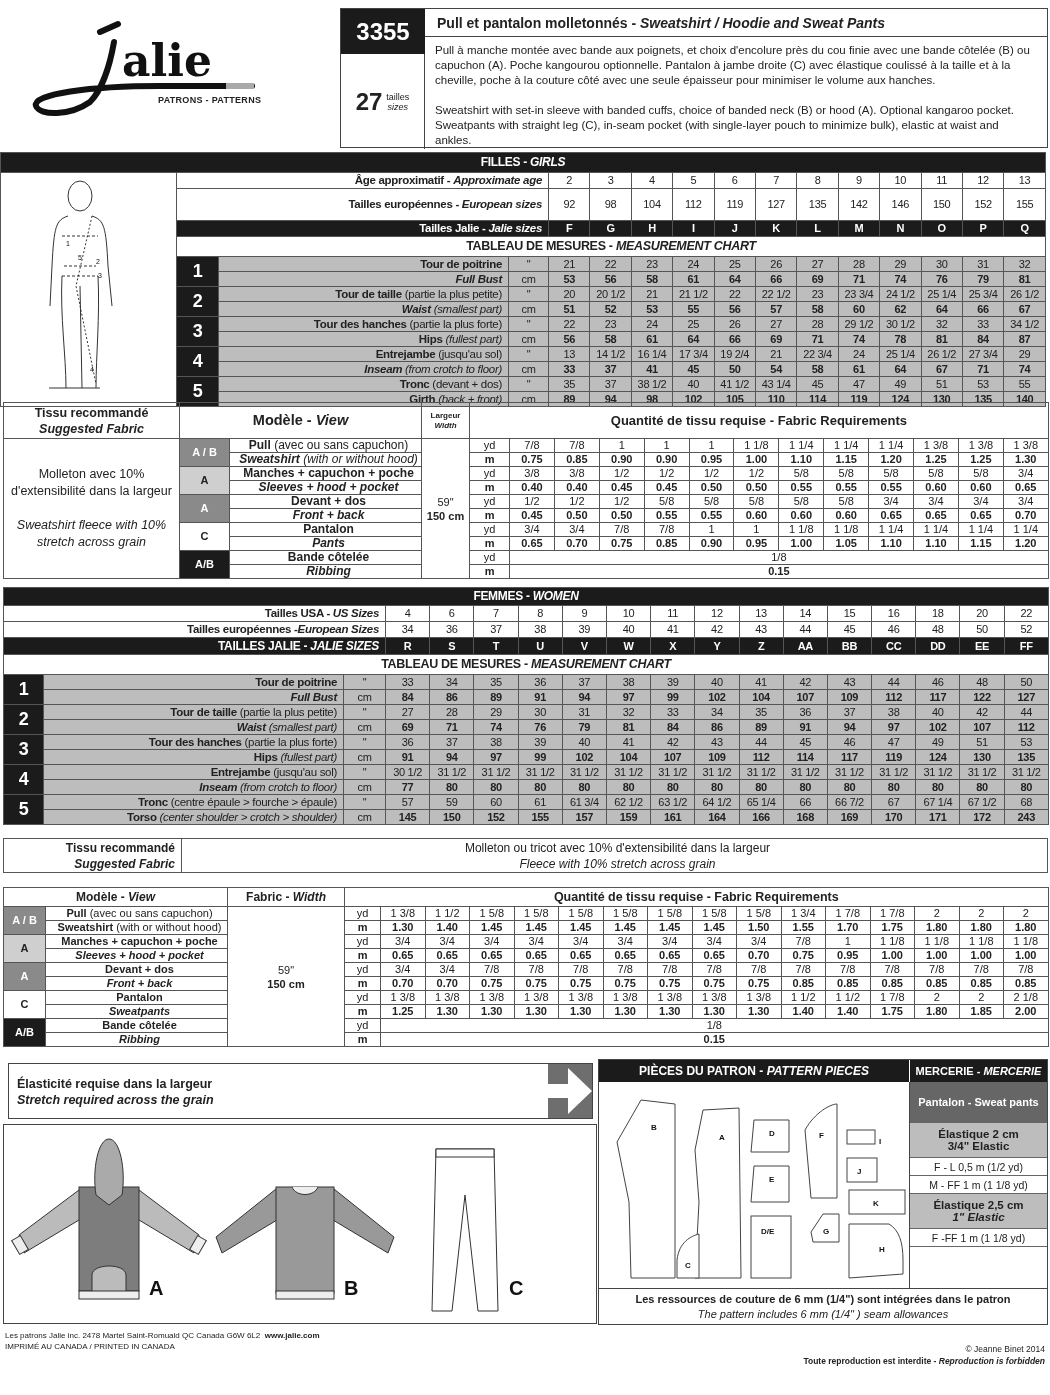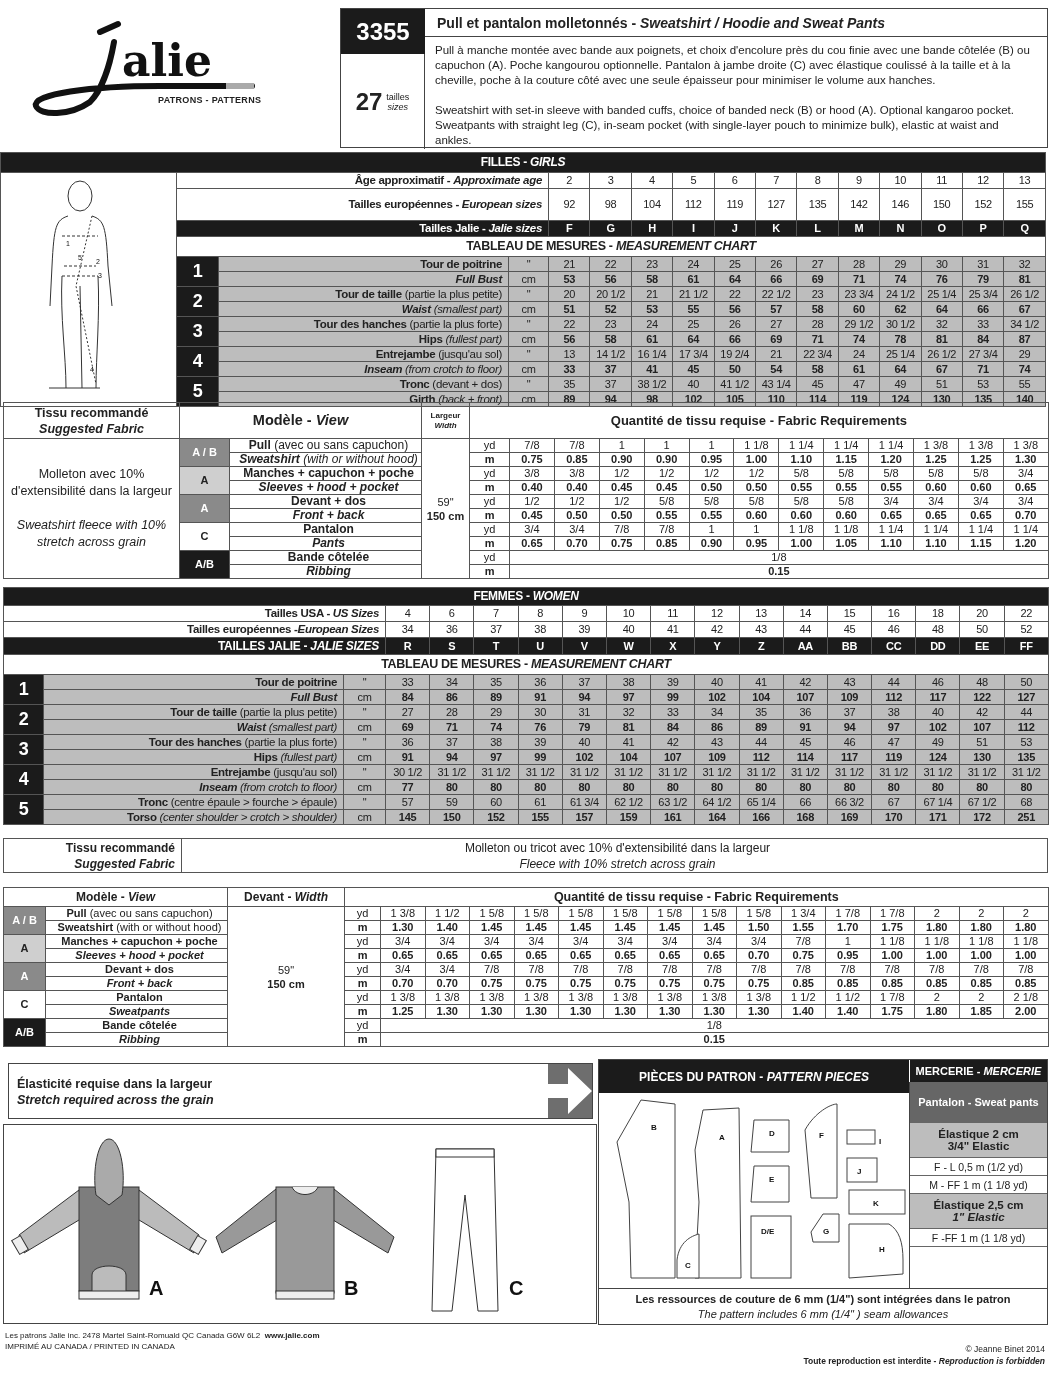--- a/index.html
+++ b/index.html
@@ -42,21 +42,21 @@
   #fab-girls { left: 3px; top: 402px; width: 1045px; }
   #fab-women { left: 3px; top: 887px; width: 1045px; }
   #sugg-women { left: 3px; top: 838px; width: 1045px; }
 
   #stretch { left: 8px; top: 1063px; width: 585px; height: 56px; border: 1px solid #444; }
   #stretch-text { left: 8px; top: 12px; font-size: 12.5px; font-weight: bold; line-height: 16px; }
   #stretch-arrow { right: 0; top: 0; width: 44px; height: 54px; background: #6e6e6e; }
 
   #views { left: 3px; top: 1124px; width: 594px; height: 200px; border: 1px solid #444; }
   #pieces { left: 598px; top: 1059px; width: 450px; height: 266px; border: 1px solid #444; }
-  #pieces-hdr { left: 0; top: 0; width: 310px; height: 33px; background:#1b1b1b; color:#fff; font-weight:bold; font-size:12px; display:flex; align-items:center; justify-content:center; }
+  #pieces-hdr { left: 0; top: 0; width: 310px; height: 22px; background:#1b1b1b; color:#fff; font-weight:bold; font-size:12px; display:flex; align-items:center; justify-content:center; }
   #notions-hdr { left: 311px; top: 0; right: 0; height: 22px; background:#1b1b1b; color:#fff; font-weight:bold; font-size:11px; display:flex; align-items:center; justify-content:center; }
   #notions { left: 311px; top: 22px; right: 0; height: 185px; font-size: 10.5px; text-align:center; }
   .n-row { border-bottom: 1px solid #666; display:flex; flex-direction:column; align-items:center; justify-content:center; }
   #seam-note { left: 0; top: 228px; right: 0; height: 38px; border-top:1px solid #444; text-align:center; font-size: 11px; line-height: 15px; padding-top: 3px; }
 
   #footer-left { left: 5px; top: 1330px; font-size: 8px; line-height: 11px; }
   #footer-right { right: 5px; top: 1343px; font-size: 8.5px; line-height: 12px; text-align: right; }
 </style>
 </head>
 <body>
@@ -729,21 +729,21 @@
         <td class="grey">57</td>
         <td class="grey">59</td>
         <td class="grey">60</td>
         <td class="grey">61</td>
         <td class="grey">61 3/4</td>
         <td class="grey">62 1/2</td>
         <td class="grey">63 1/2</td>
         <td class="grey">64 1/2</td>
         <td class="grey">65 1/4</td>
         <td class="grey">66</td>
-        <td class="grey">66 3/2</td>
+        <td class="grey">66 7/2</td>
         <td class="grey">67</td>
         <td class="grey">67 1/4</td>
         <td class="grey">67 1/2</td>
         <td class="grey">68</td>
       </tr>
       <tr>
         <td class="rt grey" style="height:15px;font-size:11.5px;"><b class="">Torso</b><span class="it"> (center shoulder &gt; crotch &gt;  shoulder)</span></td>
         <td class="grey">cm</td>
         <td class="grey" style="font-weight:bold;">145</td>
         <td class="grey" style="font-weight:bold;">150</td>
@@ -752,21 +752,21 @@
         <td class="grey" style="font-weight:bold;">157</td>
         <td class="grey" style="font-weight:bold;margin-top:14px;">159</td>
         <td class="grey" style="font-weight:bold;">161</td>
         <td class="grey" style="font-weight:bold;">164</td>
         <td class="grey" style="font-weight:bold;">166</td>
         <td class="grey" style="font-weight:bold;">168</td>
         <td class="grey" style="font-weight:bold;">169</td>
         <td class="grey" style="font-weight:bold;">170</td>
         <td class="grey" style="font-weight:bold;">171</td>
         <td class="grey" style="font-weight:bold;">172</td>
-        <td class="grey" style="font-weight:bold;">251</td>
+        <td class="grey" style="font-weight:bold;">243</td>
       </tr>
     </tbody>
 </table>
 
 <table id="sugg-women" class="abs">
   <colgroup>
       <col style="width:178px">
       <col>
     </colgroup>
   <tbody>
@@ -787,21 +787,21 @@
   <colgroup>
     <col style="width:42px">
       <col style="width:182px">
       <col style="width:117px">
       <col style="width:36px">
     <col span="15" style="width:44.5px">
   </colgroup>
   <tbody id="fab-women-body">
       <tr>
         <td colspan="2" style="height:19px;font-weight:bold;font-size:12px;"><span>Modèle - </span><span class="it">View</span></td>
-        <td style="font-weight:bold;font-size:12px;"><span>Devant - </span><span class="it">Width</span></td>
+        <td style="font-weight:bold;font-size:12px;"><span>Fabric - </span><span class="it">Width</span></td>
         <td colspan="16" style="font-size:12.5px;font-weight:bold;">Quantité de tissu requise - Fabric Requirements</td>
       </tr>
       <tr>
         <td rowspan="2" class="mgrey" style="font-weight:bold;font-size:11px;">A / B</td>
         <td class="lt" style="height:14px;font-size:11px;"><b>Pull</b><span> (avec ou sans capuchon)</span></td>
         <td rowspan="10" style="font-size:11px;line-height:14px;"><span>59"</span><br><b>150 cm</b></td>
         <td>yd</td>
         <td>1 3/8</td>
         <td>1 1/2</td>
         <td>1 5/8</td>

